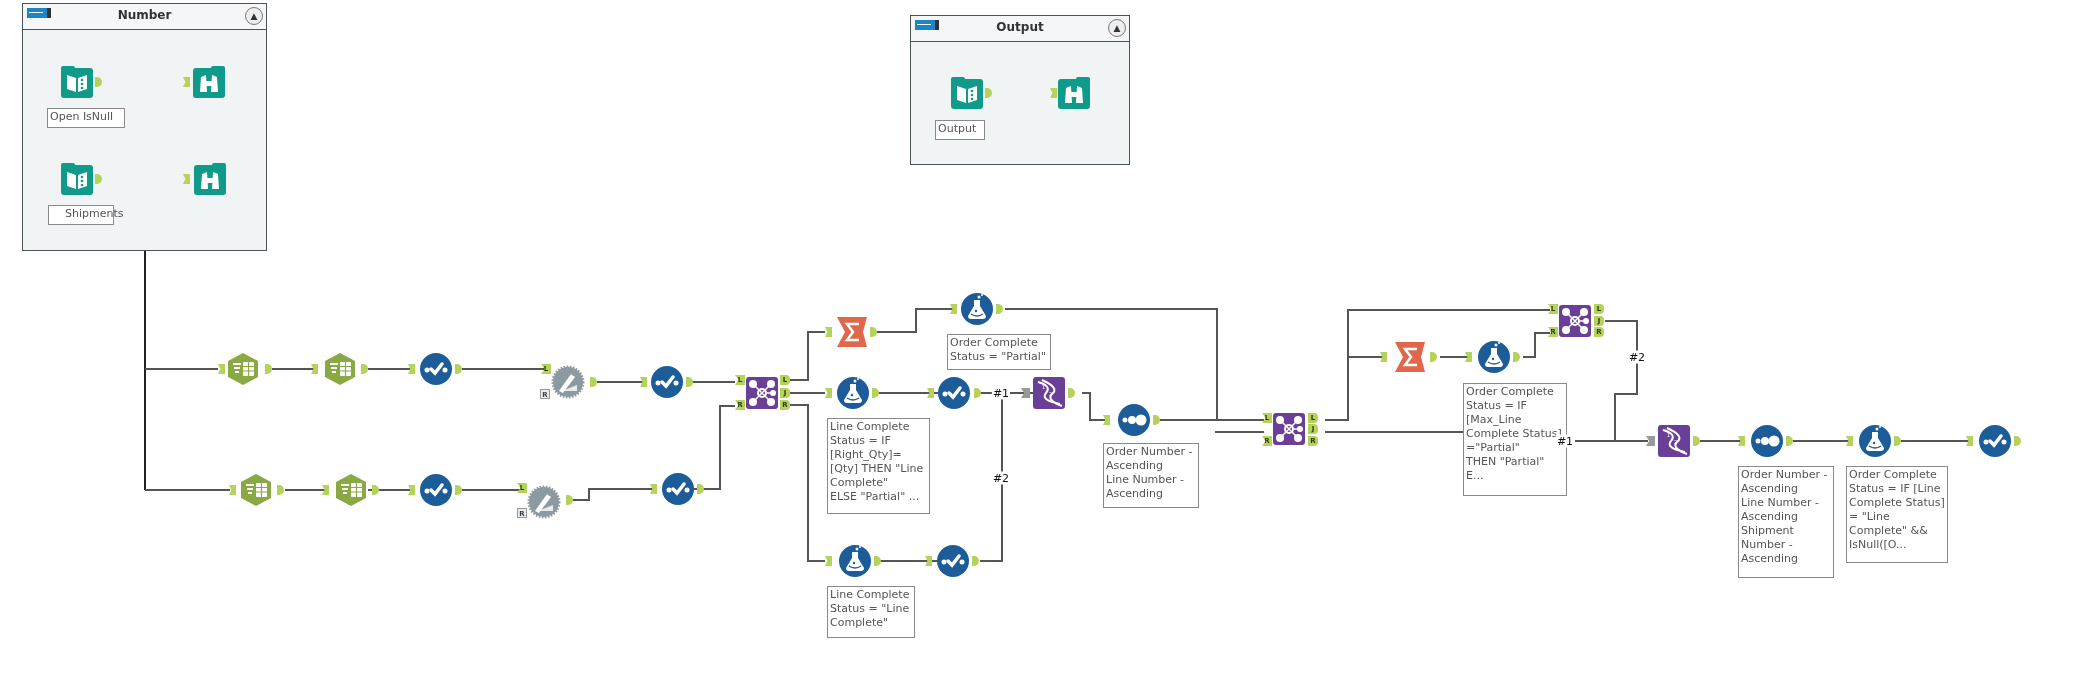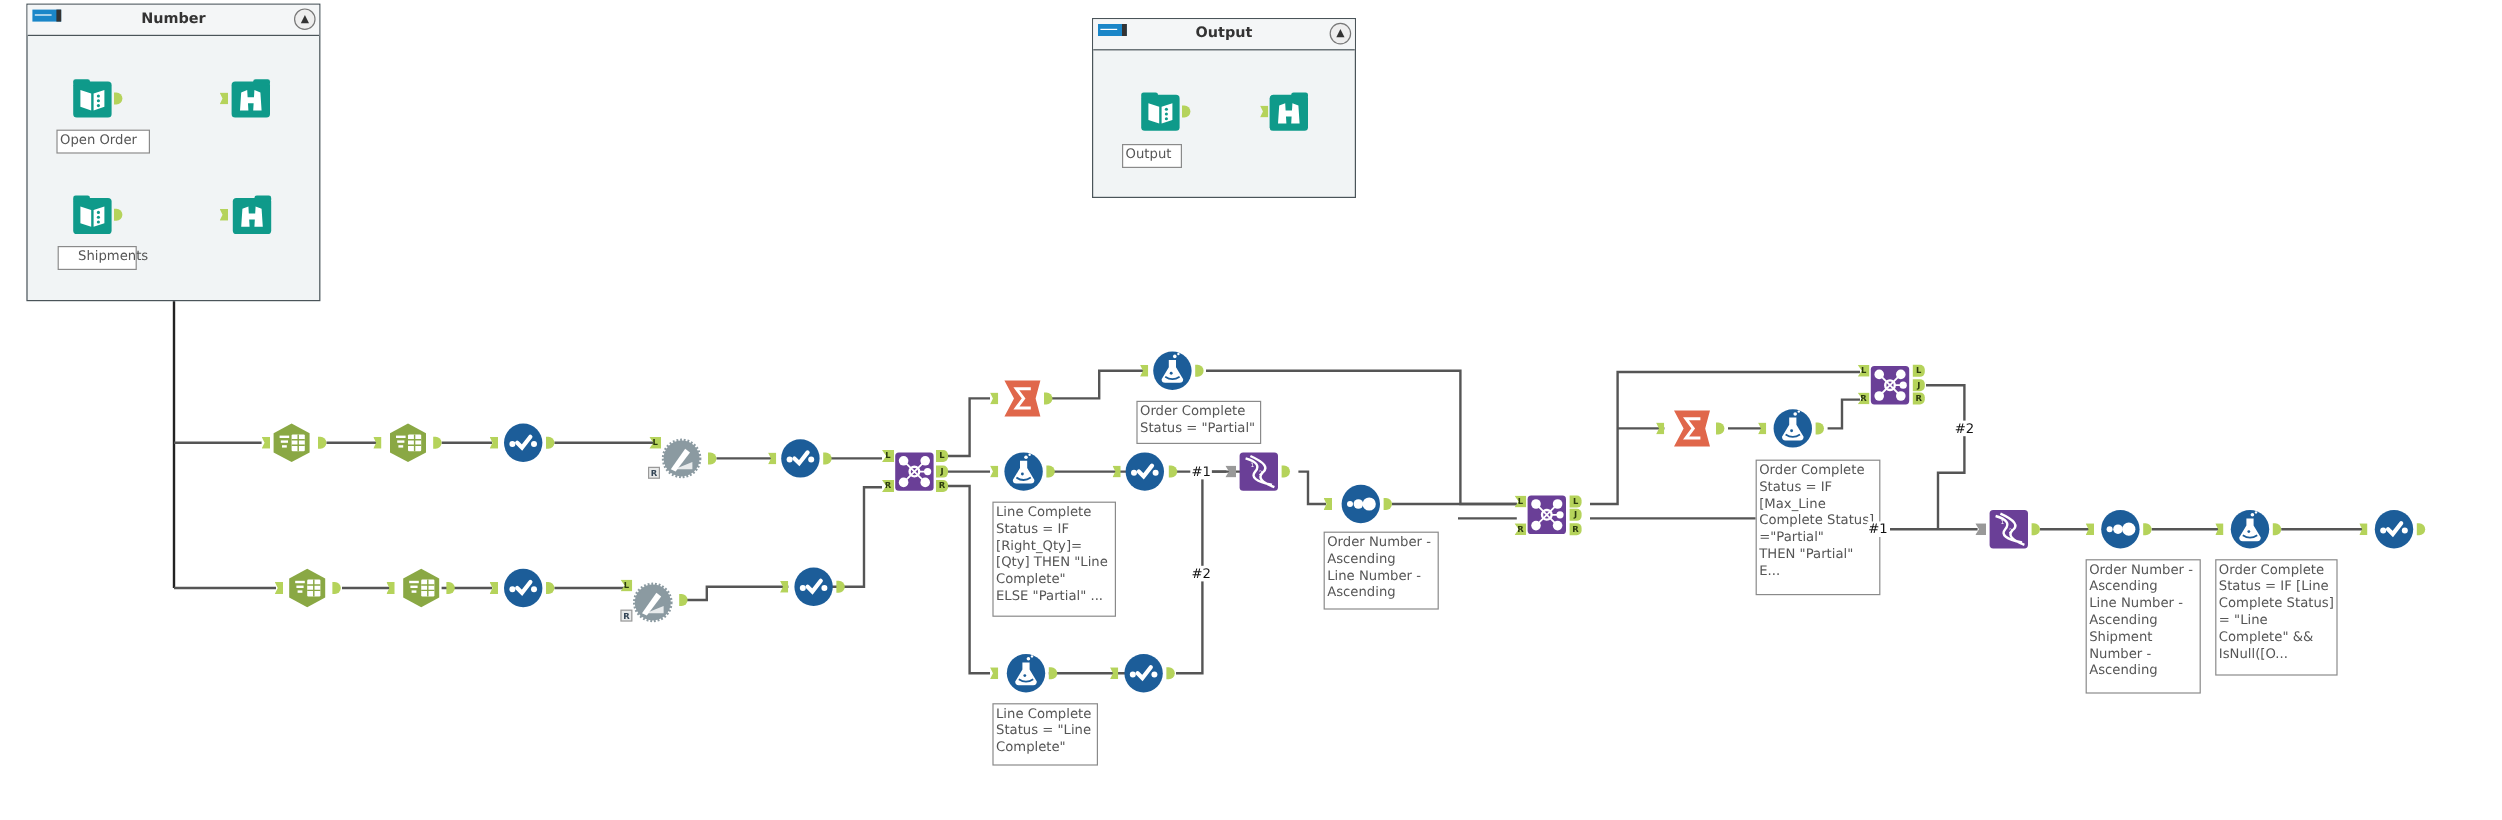--- a/index.html
+++ b/index.html
@@ -168,21 +168,21 @@
       <use href="#book"></use>
     </svg>
   </div>
 <div class="anchor out" style="left:95px;top:82px;"></div>
 <div class="anchor in" style="left:183px;top:82px;"></div>
 <div class="tool" style="left:209px;top:82px;">
     <svg>
       <use href="#binoc"></use>
     </svg>
   </div>
-<div class="annot" style="left:47px;top:108px;width:78px;height:20px;">Open Order</div>
+<div class="annot" style="left:47px;top:108px;width:78px;height:20px;">Open IsNull</div>
 
 <div class="tool" style="left:77px;top:179px;">
     <svg>
       <use href="#book"></use>
     </svg>
   </div>
 <div class="anchor out" style="left:95px;top:179px;"></div>
 <div class="anchor in" style="left:183px;top:179px;"></div>
 <div class="tool" style="left:210px;top:179px;">
     <svg>

